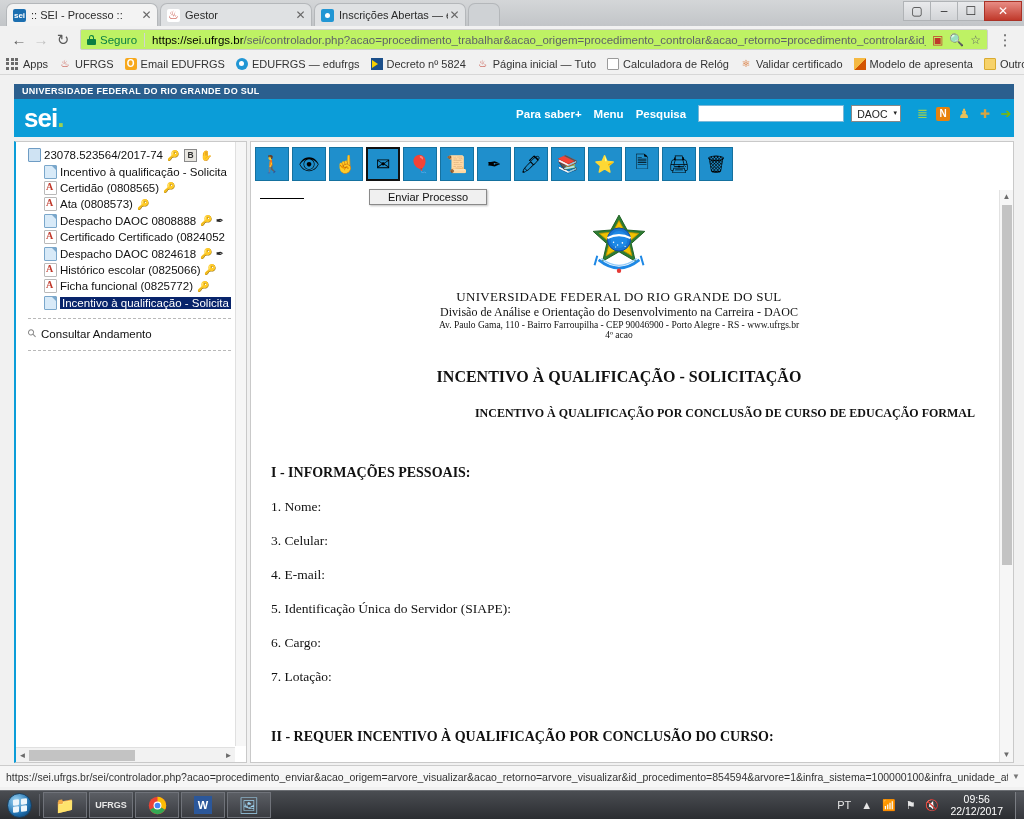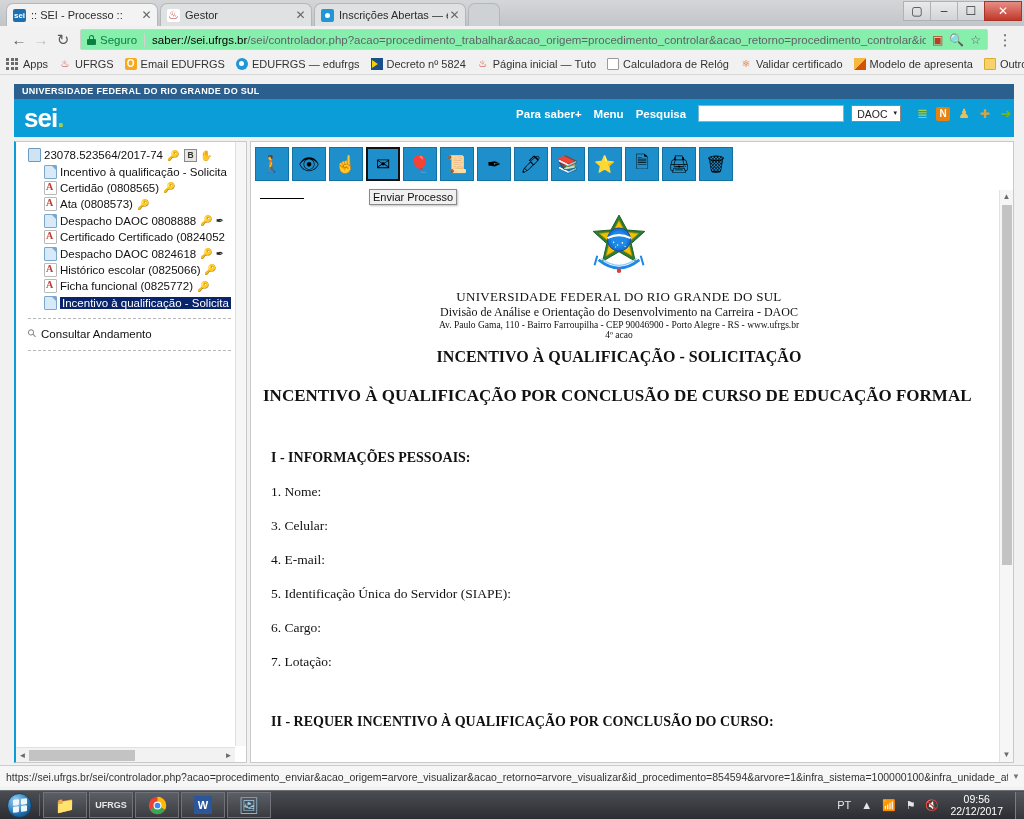--- a/index.html
+++ b/index.html
@@ -46,21 +46,21 @@
 
   
   .navbar {
     position:absolute; left:0; top:26px; width:1024px; height:27px;
     background:#f1f1f1; display:flex; align-items:center; padding:0 8px;
   }
   .navbtn { width:22px; height:22px; display:flex; align-items:center; justify-content:center;
             font-size:15px; color:#5a5a5a; flex:none; }
   .navbtn.dim { color:#c0c0c0; }
   .omnibox {
-    flex:1; height:21px; margin:0 6px; background:#86efac;
+    flex:1; height:21px; margin:0 6px; background:#bef264;
     border:1px solid #cfcfcf; border-radius:2px;
     display:flex; align-items:center; padding:0 6px; overflow:hidden;
   }
   .lock { width:9px; height:10px; flex:none; margin-right:4px; position:relative; }
   .lock .body { position:absolute; left:0; bottom:0; width:9px; height:6px; background:#0b8043; border-radius:1px; }
   .lock .shk { position:absolute; left:2px; top:0; width:5px; height:5px; border:1.5px solid #0b8043; border-bottom:none;
                border-top-left-radius:3px; border-top-right-radius:3px; }
   .secure { color:#0b8043; font-size:11.5px; margin-right:7px; white-space:nowrap; flex:none; }
   .vsep { width:1px; height:14px; background:#d3d3d3; margin-right:7px; flex:none; }
   .urltext { font-size:11.5px; color:#2a2a2a; white-space:nowrap; overflow:hidden; flex:1; }
@@ -144,39 +144,39 @@
   .tp-hsb .thumb { position:absolute; left:0; top:0; width:55%; height:11px; background:#c3c3c3; }
 
   
   .content-panel { position:absolute; left:250px; top:141px; width:764px; height:622px; background:#fff;
                    border:1px solid #c9c9c9; overflow:hidden; }
   .toolbar { position:absolute; left:0; top:0; width:100%; height:45px; background:#fff; padding:5px 0 0 4px; display:flex; gap:3px; }
   .tbtn { width:34px; height:34px; background:#1f8fcc; border:1px solid #15719f; display:flex;
           align-items:center; justify-content:center; font-size:17px; position:relative; }
   .tbtn.active { border:2px solid #111; }
   .tooltip { position:absolute; left:118px; top:47px; background:#f0f0f0; border:1px solid #8a8a8a;
-             font-size:11px; color:#111; padding:1px 3px; box-shadow:1px 1px 2px rgba(0,0,0,.25); z-index:30; }
+             font-size:11px; color:#111; padding:1px 18px; box-shadow:1px 1px 2px rgba(0,0,0,.25); z-index:30; }
 
   
   .docview { position:absolute; left:4px; top:48px; right:0; bottom:0; background:#fff; overflow:hidden; }
   .doc-vsb { position:absolute; right:0; top:0; width:14px; bottom:0; background:#f6f6f6; border-left:1px solid #e2e2e2; }
   .doc-vsb .arrow { height:14px; text-align:center; font-size:8px; color:#6b6b6b; line-height:14px; }
   .doc-vsb .thumb { position:absolute; left:2px; top:15px; width:10px; height:360px; background:#c3c3c3; }
   .doc-paper { position:absolute; left:0; top:0; right:14px; bottom:0; background:#fff; padding:8px 24px 0 8px;
                font-family:"Liberation Serif", serif; color:#111; overflow:hidden; }
   .doc-rule { border-top:1px solid #000; width:44px; margin-left:-3px; }
 
   .brasao { width:68px; height:72px; margin:12px auto 6px; display:block; }
   .org-line { text-align:center; }
   .org1 { font-size:13px; letter-spacing:.3px; }
   .org2 { font-size:12px; }
   .org3 { font-size:9.5px; }
   .org4 { font-size:9.5px; margin-bottom:4px; }
-  .doc-title { text-align:center; font-size:16px; font-weight:bold; margin:8px 0 0; }
-  .doc-sub { text-align:left; font-size:17px; font-weight:bold; margin:20px 0 0; }
+  .doc-title { text-align:center; font-size:16px; font-weight:bold; margin:28px 0 0; }
+  .doc-sub { text-align:right; font-size:12px; font-weight:bold; margin:20px 0 0; }
   .sec-head { font-size:14px; font-weight:bold; margin:44px 0 0 8px; }
   .fld { font-size:13.5px; margin:18px 0 0 8px; }
   .sec-head2 { font-size:14px; font-weight:bold; margin:44px 0 0 8px; }
 
   
   .statusbar { position:absolute; left:0; top:765px; width:1024px; height:22px; background:#f6f6f6;
                border-top:1px solid #ccc; display:flex; align-items:center; }
   .statusbar .stext { font-size:10.5px; color:#333; padding-left:6px; white-space:nowrap; overflow:hidden; flex:1; }
   .statusbar .sarrow { width:16px; text-align:center; font-size:8px; color:#777; }
 
@@ -239,21 +239,21 @@
     <div class="navbtn">←</div>
     <div class="navbtn dim">→</div>
     <div class="navbtn">↻</div>
     <div class="omnibox">
       <span class="lock">
           <i class="shk"></i>
           <i class="body"></i>
         </span>
       <span class="secure">Seguro</span>
       <span class="vsep"></span>
-      <span class="urltext"><span class="host">saber://sei.ufrgs.br</span><span class="path">/sei/controlador.php?acao=procedimento_trabalhar&amp;acao_origem=procedimento_controlar&amp;acao_retorno=procedimento_controlar&amp;id_p...</span></span>
+      <span class="urltext"><span class="host">https://sei.ufrgs.br</span><span class="path">/sei/controlador.php?acao=procedimento_trabalhar&amp;acao_origem=procedimento_controlar&amp;acao_retorno=procedimento_controlar&amp;id_p...</span></span>
       <span class="obicon cast">▣</span>
       <span class="obicon">🔍</span>
       <span class="obicon">☆</span>
     </div>
     <div class="navbtn">⋮</div>
   </div>
 
   <div class="bookmarks">
     <div class="bm">
       <span class="appsgrid">

